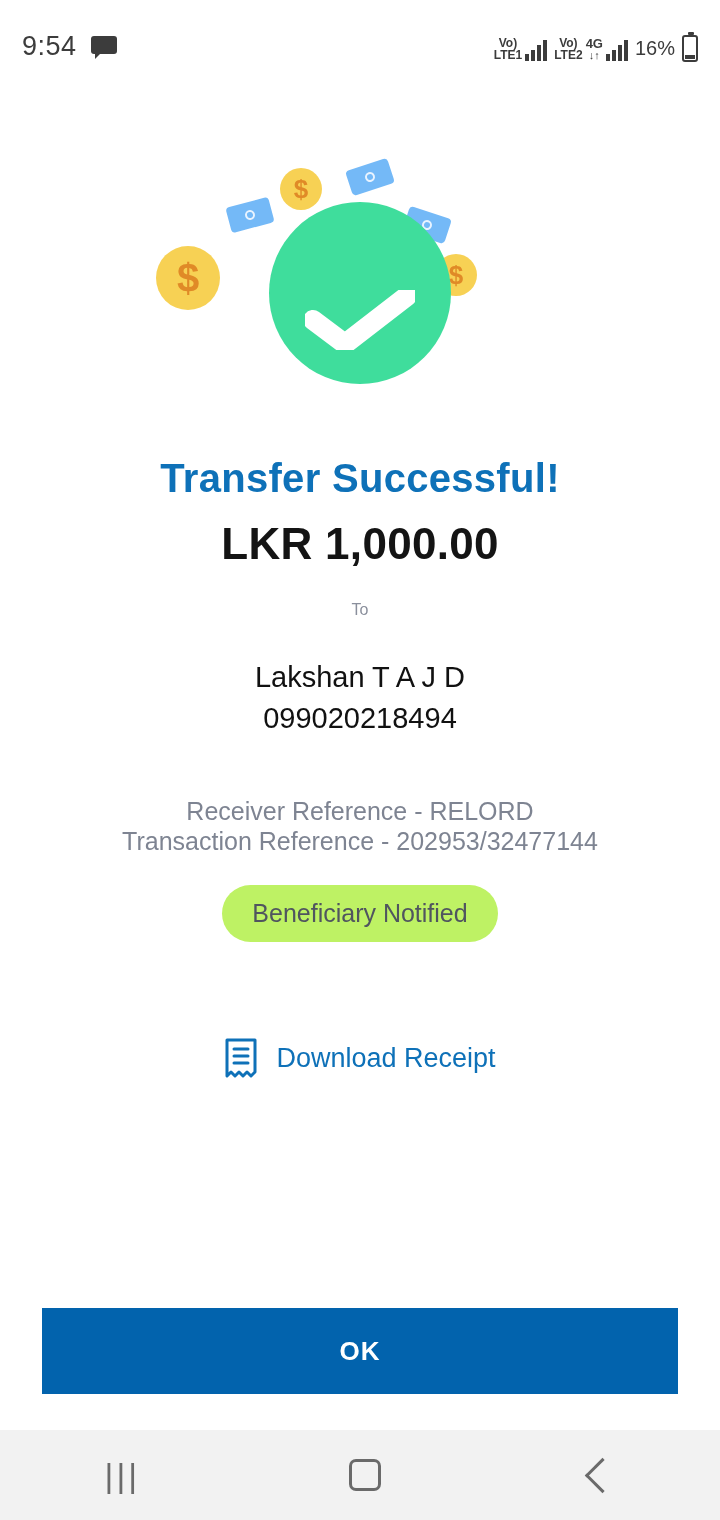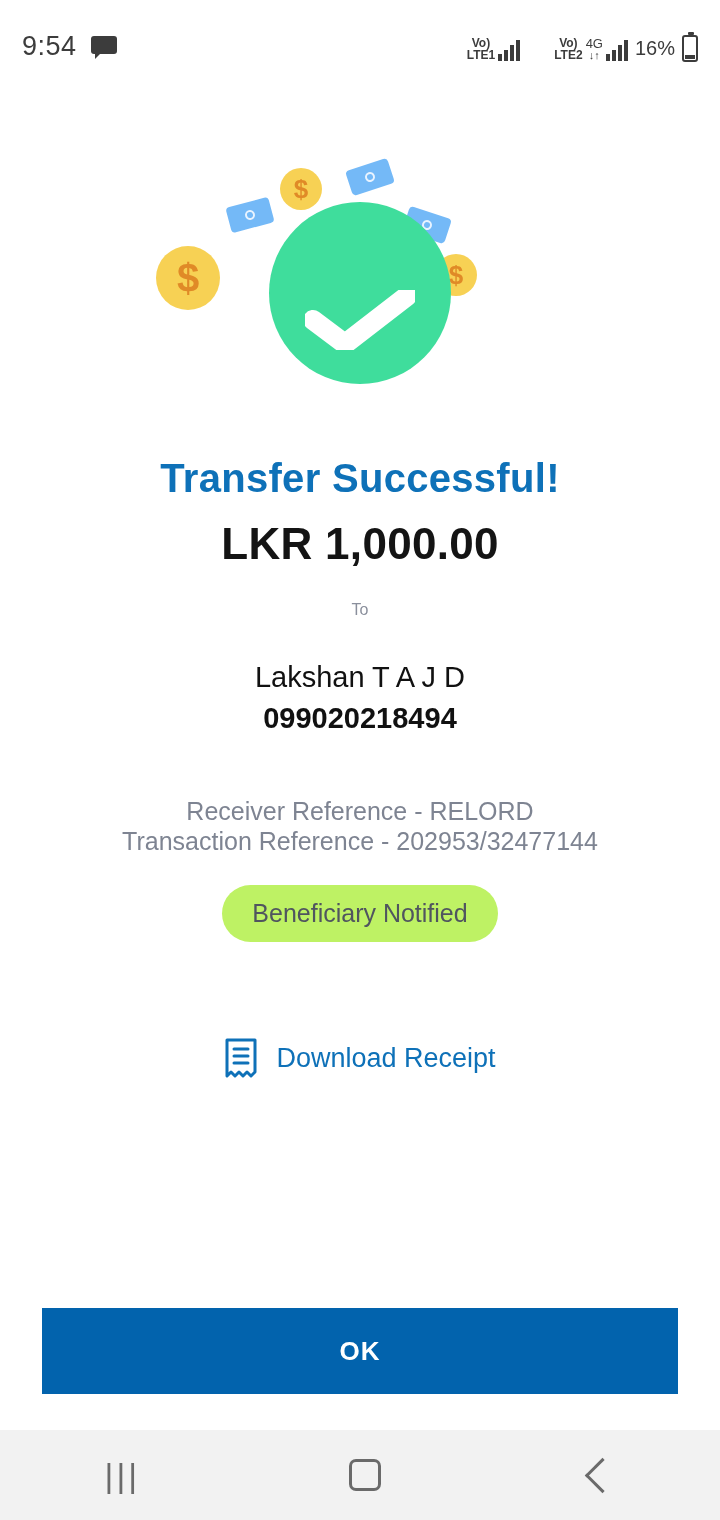--- a/index.html
+++ b/index.html
@@ -58,21 +58,20 @@
   }
   .status-right {
     display: flex;
     align-items: center;
     gap: 7px;
   }
   .sig-group {
     display: flex;
     align-items: flex-end;
     gap: 3px;
-    margin-left: 27px;
   }
   .volte {
     display: flex;
     flex-direction: column;
     align-items: center;
     line-height: 1;
     font-size: 12px;
     color: #3c3c3c;
     font-weight: bold;
   }
@@ -92,21 +91,21 @@
   .bars i:nth-child(1) { height: 7px; }
   .bars i:nth-child(2) { height: 11px; }
   .bars i:nth-child(3) { height: 16px; }
   .bars i:nth-child(4) { height: 21px; }
   .net-type {
     display: flex;
     flex-direction: column;
     align-items: center;
     line-height: 1;
     font-size: 13px;
-    font-weight: normal;
+    font-weight: bold;
     color: #3c3c3c;
   }
   .net-arrows {
     font-size: 11px;
     color: #3c3c3c;
   }
   .batt-pct {
     font-size: 20px;
     color: #3c3c3c;
   }
@@ -220,21 +219,20 @@
   }
   .beneficiary-name {
     font-size: 29px;
     color: #111111;
     margin-top: 42px;
   }
   .beneficiary-acct {
     font-size: 29px;
     color: #111111;
     margin-top: 8px;
-    font-weight: bold;
   }
   .ref-line {
     font-size: 25px;
     color: #7e8492;
     margin-top: 62px;
   }
   .txn-ref {
     font-size: 25px;
     color: #7e8492;
     line-height: 1.25;

